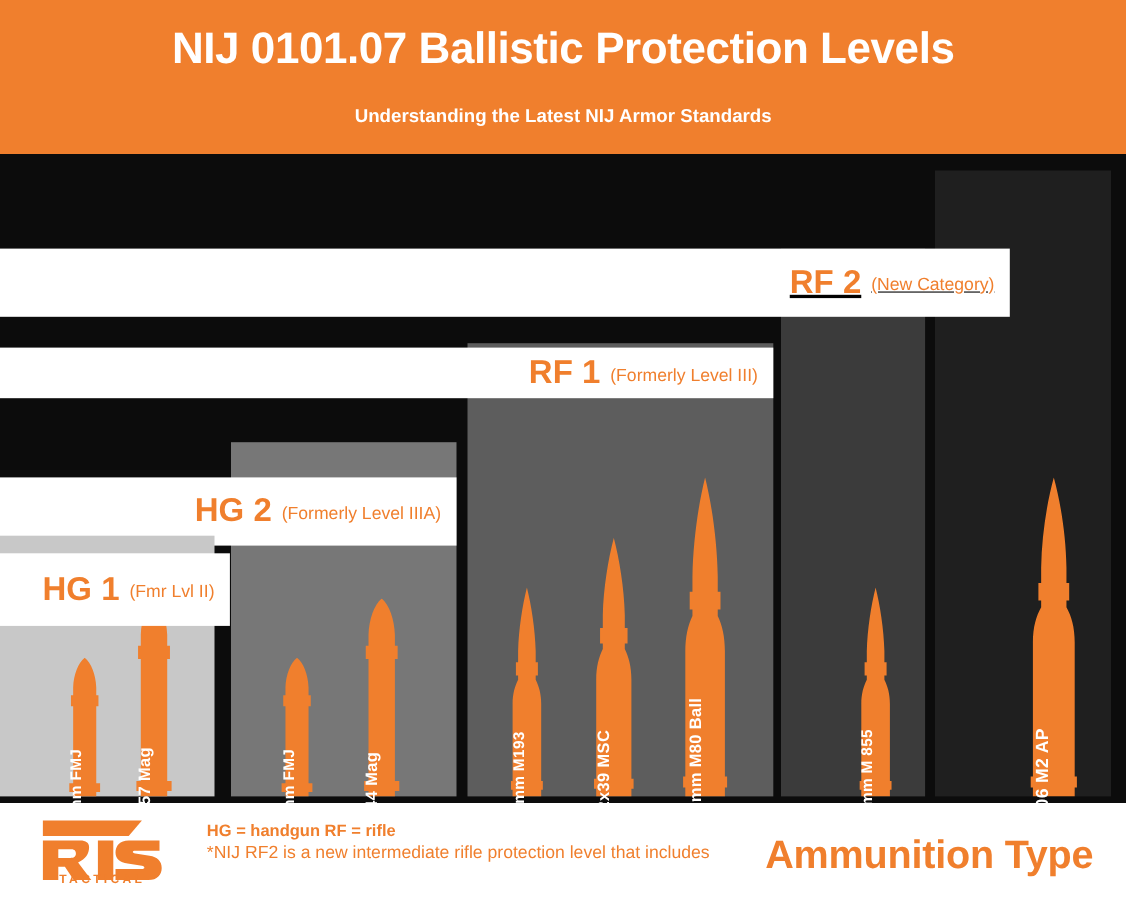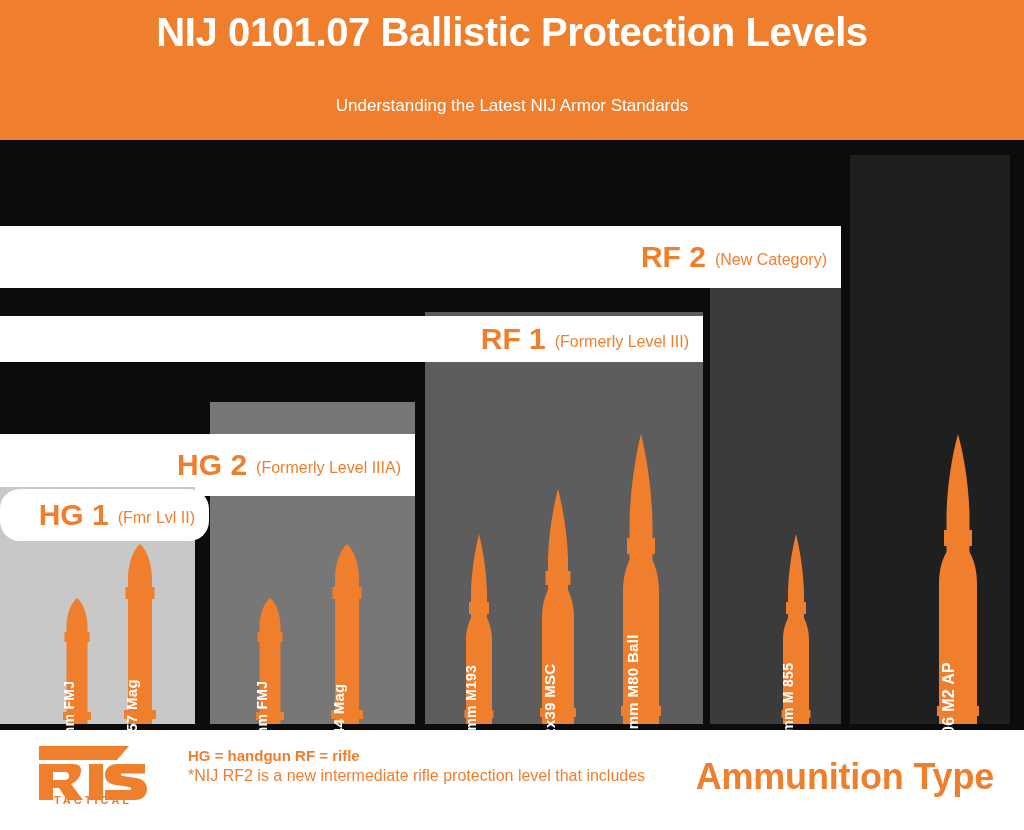--- a/index.html
+++ b/index.html
@@ -14,21 +14,21 @@
   #header{
     position:absolute;left:0;top:0;width:1024px;height:140px;
     background:#f07f2d;
     display:flex;flex-direction:column;align-items:center;justify-content:center;gap:24px;
   }
   #header-title{
     color:#ffffff;font-size:40px;font-weight:bold;letter-spacing:-0.4px;
     margin:0 0 8px 0;line-height:1;text-align:center;
   }
   #header-sub{
-    color:#ffffff;font-size:17px;font-weight:400;margin:12px;text-align:center;
+    color:#ffffff;font-size:17px;font-weight:700;margin:0;text-align:center;
   }
   
   #stage{
     position:absolute;left:0;top:140px;width:1024px;height:590px;
     background:#0c0c0c;
   }
   .col{ position:absolute; bottom:6px; }
   .colbody{ position:absolute;left:0;right:0;bottom:0;top:0; }
   .labelbar{
     position:absolute;left:0;height:64px;background:#ffffff;
@@ -103,21 +103,21 @@
       <div class="bullet" style="left:0;width:40px;">
         <svg width="40" height="190" viewBox="0 0 40 190" aria-hidden="true">
           <path fill="#f07f2d" d="M20 0 C16 16 12.5 38 12 58 L12 68 L10 68 L10 80 L12 80 L12 84
                    C9 90 7 97 7 106 L7 176 L5.5 176 L5.5 184 L7 184 L7 190 L33 190 L33 184 L34.5 184
                    L34.5 176 L33 176 L33 106 C33 97 31 90 28 84 L28 80 L30 80 L30 68 L28 68 L28 58
                    C27.5 38 24 16 20 0 Z"></path>
         </svg>
         <div class="btxt" style="font-size:14px;bottom:12px;">5.56mm M 855</div>
       </div>
     </div>
-    <div class="labelbar" style="top:0;height:62px;left:-710px;width:841px;">
+    <div class="labelbar" style="top:0;height:62px;left:-710px;width:918px;text-decoration:underline;">
       <span class="lv-code">RF 2</span>
       <span class="lv-note">(New Category)</span>
     </div>
   </div>
 
   <div class="col" style="left:425px;width:278px;top:172px;bottom:6px;">
     <div class="colbody" style="background:#5d5d5d;"></div>
 
     <div class="bullet" style="left:34px;width:40px;">
       <svg width="40" height="190" viewBox="0 0 40 190" aria-hidden="true">
@@ -196,21 +196,21 @@
 
     <div class="bullet" style="left:118px;width:44px;">
       <svg width="44" height="180" viewBox="0 0 44 180" aria-hidden="true">
         <path fill="#f07f2d" d="M22 0 C15 6 10.5 19 10 33 L10 43 L7.5 43 L7.5 55 L10 55 L10 166
                  L6 166 L6 175 L10 175 L10 180 L34 180 L34 175 L38 175 L38 166 L34 166 L34 55
                  L36.5 55 L36.5 43 L34 43 L34 33 C33.5 19 29 6 22 0 Z"></path>
       </svg>
       <div class="btxt" style="font-size:15px;bottom:12px;">.357 Mag</div>
     </div>
 
-    <div class="labelbar" style="top:2px;height:52px;left:0;width:209px;border-radius:20px;">
+    <div class="labelbar" style="top:16px;height:66px;left:0;width:209px;">
       <span class="lv-code">HG 1</span>
       <span class="lv-note">(Fmr Lvl II)</span>
     </div>
   </div>
 
 </div>
 
 <div id="footer">
 
   <div id="logo">

